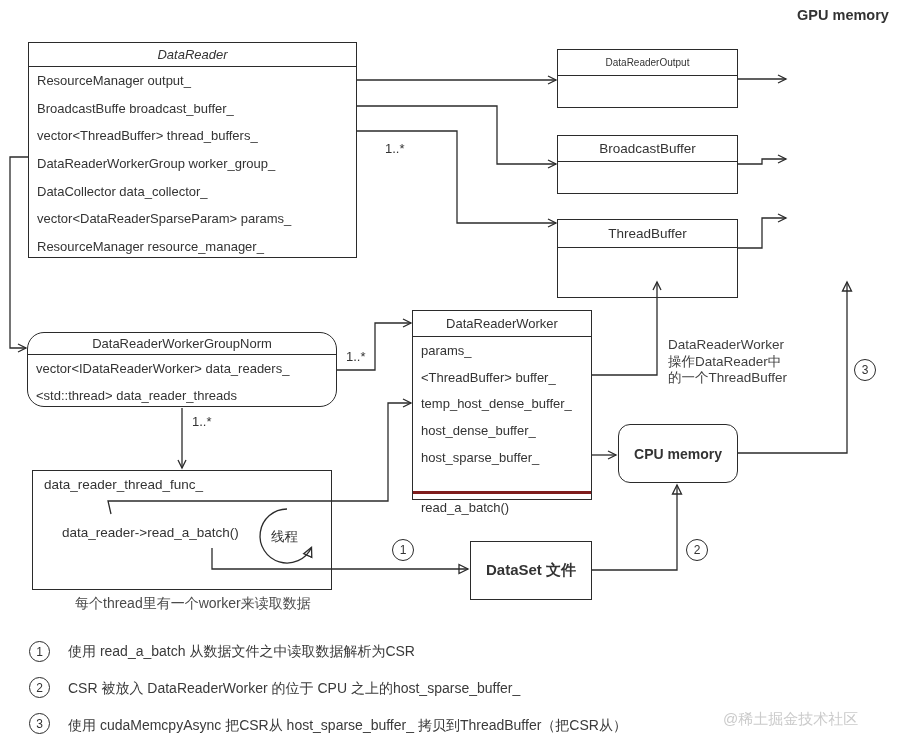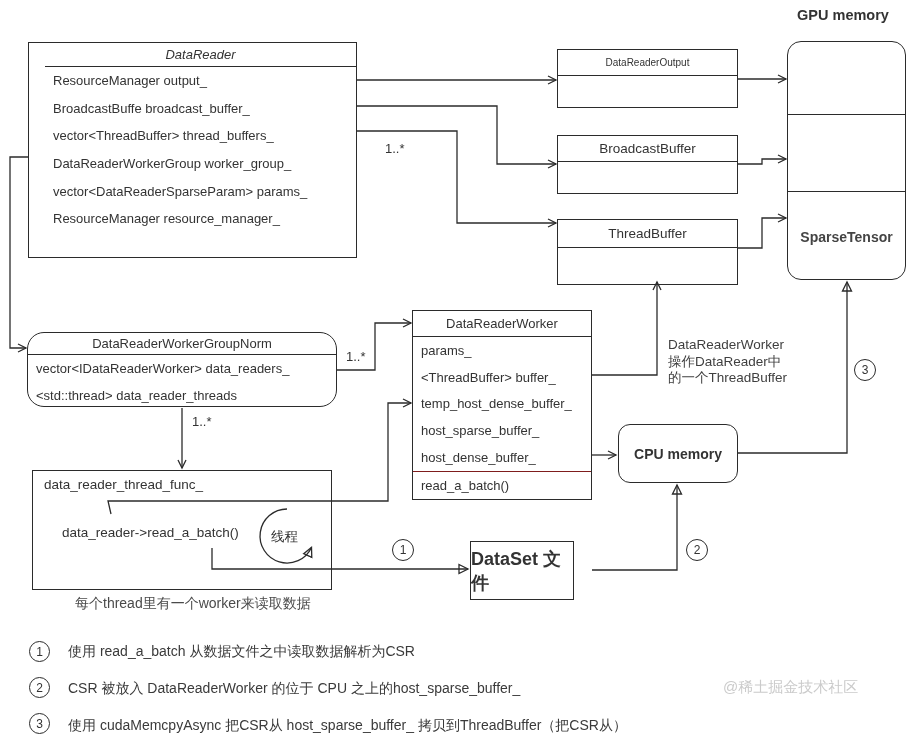--- a/index.html
+++ b/index.html
@@ -11,21 +11,21 @@
   .wires { position:absolute; left:0; top:0; width:908px; height:751px; pointer-events:none; z-index:5; }
   .wires path { stroke:#2b2b2b; stroke-width:1.3; fill:none; }
   .box { position:absolute; border:1px solid #2b2b2b; background:#fff; box-sizing:border-box; z-index:2; }
   .uml-title { display:flex; align-items:center; justify-content:center; border-bottom:1px solid #2b2b2b; font-size:13px; white-space:nowrap; }
   .italic { font-style:italic; }
   .rows { display:block; }
   .row { display:flex; align-items:center; padding-left:8px; font-size:13px; white-space:nowrap; }
   .rows-dr .row { height:27.6px; }
   .rows-wg .row { height:27px; }
   .rows-w .row  { height:26.8px; }
-  .method-sep { border-top:1px solid #7f1d1d; }
+  .method-sep { border-top:3px solid #7f1d1d;margin-top:20px; }
   .label-center { display:flex; align-items:center; justify-content:center;font-weight:bold; }
   .rounded { border-radius:14px; }
   .gpu-section { box-sizing:border-box; }
   .gpu-sep { border-top:1px solid #2b2b2b; }
   .txt { position:absolute; white-space:nowrap; z-index:3; }
   .circle-num { position:absolute; width:22px; height:22px; border:1px solid #2b2b2b; border-radius:50%;
     display:flex; align-items:center; justify-content:center; font-size:12px; background:#fff; box-sizing:border-box; z-index:6; }
   .legend-circle { position:absolute; width:21px; height:21px; border:1px solid #2b2b2b; border-radius:50%;
     display:flex; align-items:center; justify-content:center; font-size:12px; background:#fff; box-sizing:border-box; }
   .legend-text { position:absolute; font-size:14px; color:#3a3a3a; white-space:nowrap; }
@@ -61,78 +61,74 @@
     <path d="M592,375 L657,375 L657,282" marker-end="url(#mo)"></path>
     <path d="M592,455 L616,455" marker-end="url(#mo)"></path>
     <path d="M212,548 L212,569 L468,569" marker-end="url(#mf)"></path>
     <path d="M592,570 L677,570 L677,485" marker-end="url(#mf)"></path>
     <path d="M738,453 L847,453 L847,282" marker-end="url(#mf)"></path>
     <path d="M287,509 A27,27 0 1 0 311.5,547.4" marker-end="url(#mf)"></path>
   </svg>
 
   <div class="txt label-center" style="left:795px; top:7px; width:96px; font-size:14.5px;">GPU memory</div>
 
-  <div class="box" style="left:28px; top:42px; width:329px; height:216px;padding-left:16px;">
+  <div class="box" style="left:28px; top:42px; width:329px; height:216px;">
     <div class="uml-title italic" style="height:23px;">DataReader</div>
     <div class="rows rows-dr">
       <div class="row">ResourceManager output_</div>
       <div class="row">BroadcastBuffe broadcast_buffer_</div>
       <div class="row">vector&lt;ThreadBuffer&gt; thread_buffers_</div>
       <div class="row">DataReaderWorkerGroup worker_group_</div>
+      <div class="row">DataCollector data_collector_</div>
       <div class="row">vector&lt;DataReaderSparseParam&gt; params_</div>
       <div class="row">ResourceManager resource_manager_</div>
     </div>
   </div>
 
   <div class="box" style="left:557px; top:49px; width:181px; height:59px;">
     <div class="uml-title" style="height:25px; font-size:10px;">DataReaderOutput</div>
   </div>
 
   <div class="box" style="left:557px; top:135px; width:181px; height:59px;">
     <div class="uml-title" style="height:25px; font-size:13.5px;">BroadcastBuffer</div>
   </div>
 
-  <div class="box" style="left:557px; top:219px; width:181px; height:66px;">
+  <div class="box" style="left:557px; top:219px; width:181px; height:79px;">
     <div class="uml-title" style="height:27px; font-size:13.5px;">ThreadBuffer</div>
   </div>
 
-  <div class="box rounded" style="left:787px; top:41px; width:119px; height:239px;">
-    <div class="gpu-section" style="height:72px;"></div>
-    <div class="gpu-section gpu-sep" style="height:77px;"></div>
-    <div class="gpu-section gpu-sep label-center" style="height:90px; font-size:14px; color:#444;">SparseTensor</div>
-  </div>
 
   <div class="box" style="left:27px; top:332px; width:310px; height:75px;border-radius:17px;">
     <div class="uml-title" style="height:21px;">DataReaderWorkerGroupNorm</div>
     <div class="rows rows-wg">
       <div class="row">vector&lt;IDataReaderWorker&gt; data_readers_</div>
       <div class="row">&lt;std::thread&gt; data_reader_threads</div>
     </div>
   </div>
 
   <div class="box" style="left:412px; top:310px; width:180px; height:190px;">
     <div class="uml-title" style="height:25px;">DataReaderWorker</div>
     <div class="rows rows-w">
       <div class="row">params_</div>
       <div class="row">&lt;ThreadBuffer&gt; buffer_</div>
       <div class="row">temp_host_dense_buffer_</div>
+      <div class="row">host_dense_buffer_</div>
       <div class="row">host_sparse_buffer_</div>
-      <div class="row">host_dense_buffer_</div>
     </div>
     <div class="row method-sep" style="height:28px;">read_a_batch()</div>
   </div>
 
   <div class="box rounded label-center" style="left:618px; top:424px; width:120px; height:59px; font-size:14px; border-radius:12px;">CPU memory</div>
 
   <div class="box" style="left:32px; top:470px; width:300px; height:120px;"></div>
   <div class="txt" style="left:44px; top:477px; font-size:13.5px;">data_reader_thread_func_</div>
   <div class="txt" style="left:62px; top:525px; font-size:13.5px;">data_reader-&gt;read_a_batch()</div>
   <div class="txt" style="left:271px; top:528px; font-size:13.5px;">线程</div>
 
-  <div class="box label-center" style="left:470px; top:541px; width:104px; height:59px; font-size:18px;">DataSet 文件</div>
+  <div class="box label-center" style="left:470px; top:541px; width:122px; height:59px; font-size:15px;">DataSet 文件</div>
 
   <div class="mult" style="left:385px; top:141px;">1..*</div>
   <div class="mult" style="left:346px; top:349px;">1..*</div>
   <div class="mult" style="left:192px; top:414px;">1..*</div>
 
   <div class="note" style="left:668px; top:337px;">
     <div>DataReaderWorker</div>
     <div>操作DataReader中</div>
     <div>的一个ThreadBuffer</div>
   </div>
@@ -143,15 +139,15 @@
   <div class="circle-num" style="left:686px; top:539px;">2</div>
   <div class="circle-num" style="left:854px; top:359px;">3</div>
 
   <div class="legend-circle" style="left:29px; top:641px;">1</div>
   <div class="legend-text" style="left:68px; top:643px;">使用 read_a_batch 从数据文件之中读取数据解析为CSR</div>
   <div class="legend-circle" style="left:29px; top:677px;">2</div>
   <div class="legend-text" style="left:68px; top:680px;">CSR 被放入 DataReaderWorker 的位于 CPU 之上的host_sparse_buffer_</div>
   <div class="legend-circle" style="left:29px; top:713px;">3</div>
   <div class="legend-text" style="left:68px; top:717px;">使用 cudaMemcpyAsync 把CSR从 host_sparse_buffer_ 拷贝到ThreadBuffer（把CSR从）</div>
 
-  <div class="watermark" style="left:723px; top:678px;">@稀土掘金技术社区</div>
+  <div class="watermark" style="left:723px; top:710px;">@稀土掘金技术社区</div>
 
 </div>
 
 </body></html>

